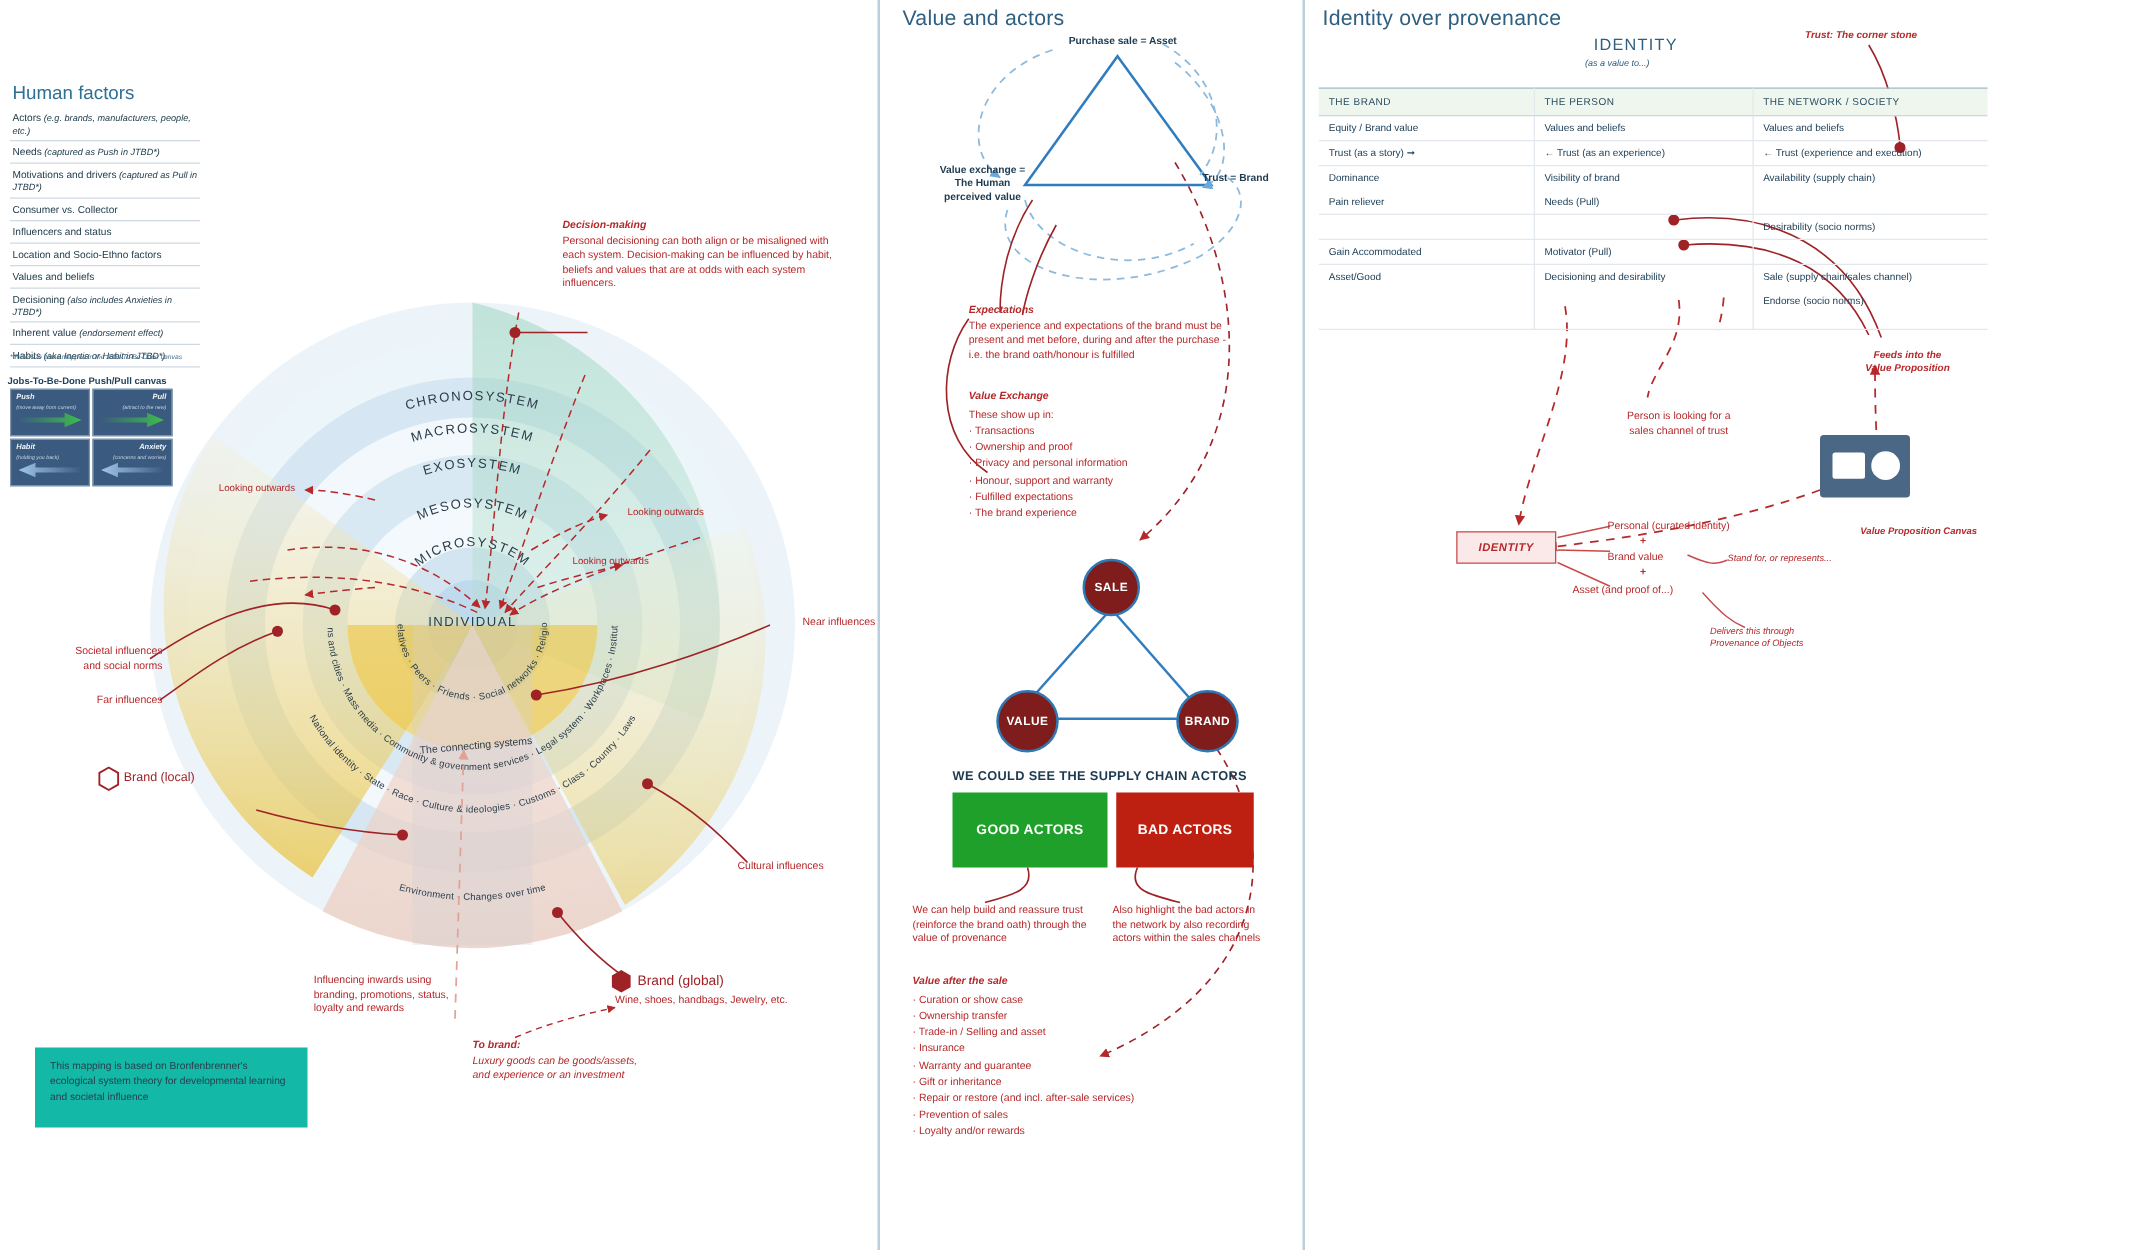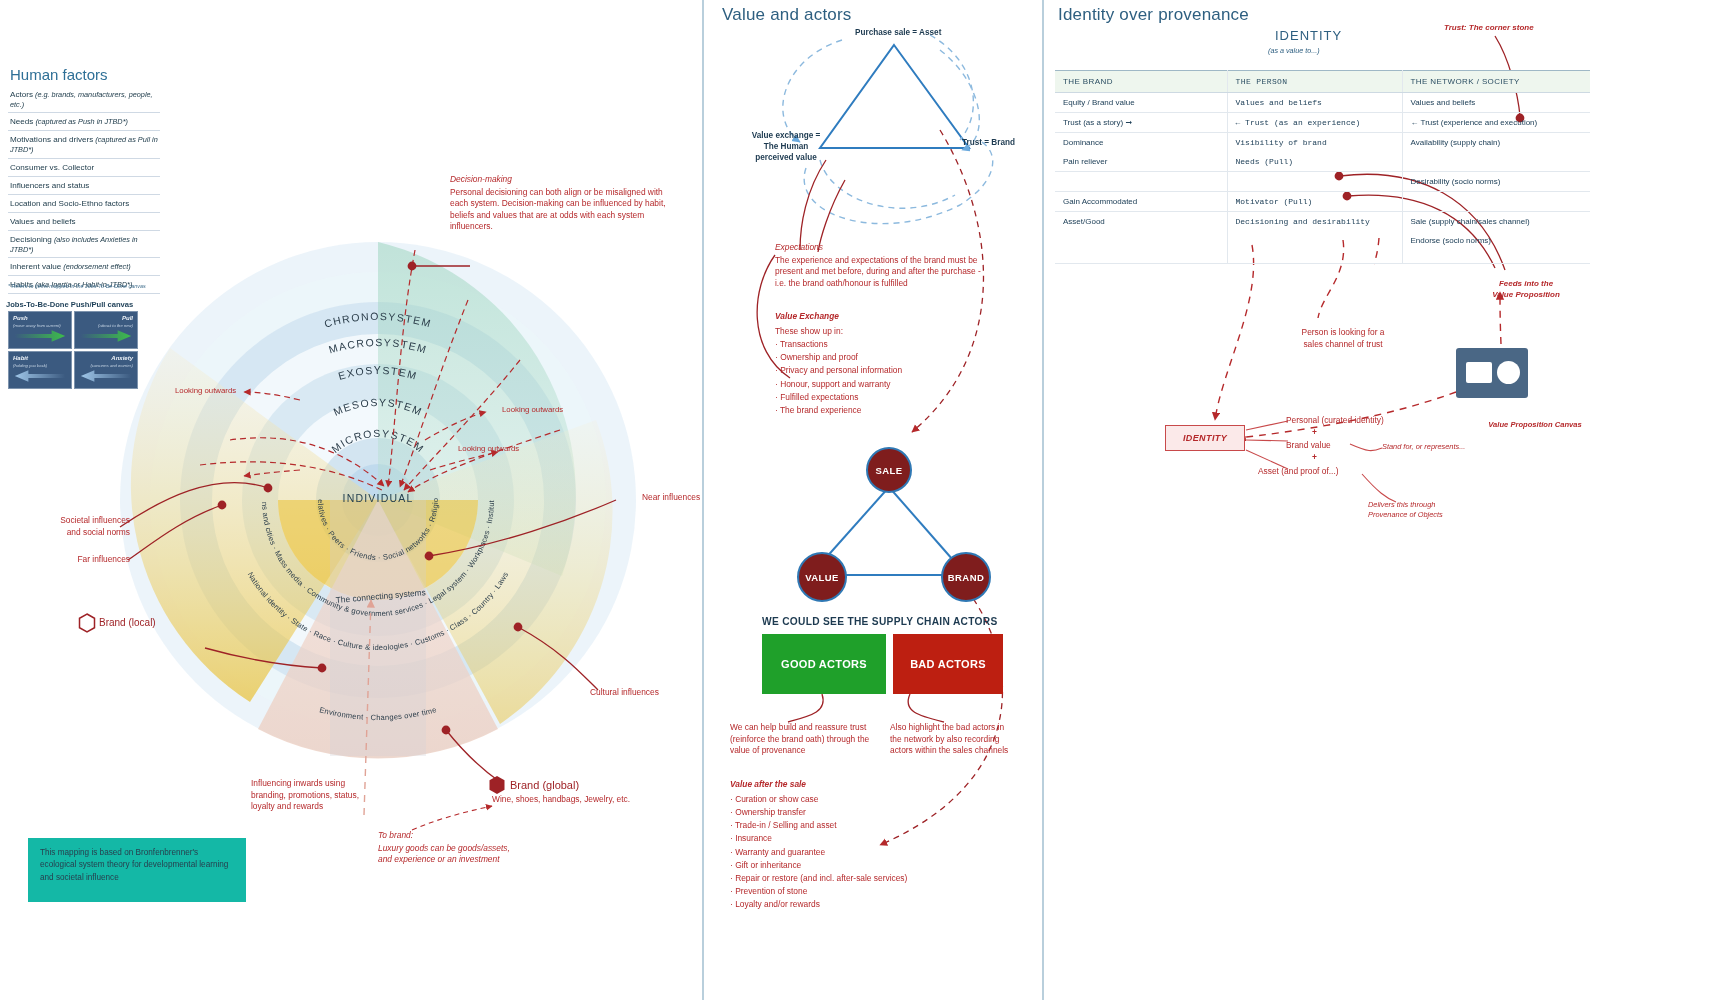--- a/index.html
+++ b/index.html
@@ -73,21 +73,21 @@
     padding: 9px 12px;
     font-size: 8.2px; color: #27404f; line-height: 1.5;
   }
 
   .ann {
     position: absolute;
     color: #b5292b;
     font-size: 8.4px;
     line-height: 1.38;
   }
-  .ann .h { font-weight: normal; font-style: italic; display: block; margin-bottom: 1px; }
+  .ann .h { font-weight: bold; font-style: italic; display: block; margin-bottom: 1px; }
   .ann.sm { font-size: 7.8px; }
   .ann.c { text-align: center; }
   .ann.r { text-align: right; }
 
   .lbl-dark {
     position: absolute; color: #1d3a50; font-size: 8.2px; font-weight: bold;
     line-height: 1.35;
   }
 
   svg.overlay { position: absolute; left: 0; top: 0; pointer-events: none; }
@@ -120,21 +120,21 @@
   table.prov th {
     background: #eef6ee; text-align: left; font-weight: 400;
     font-size: 8px; letter-spacing: .4px; color: #2b4e63;
     padding: 6px 8px; border-top: 1px solid #9fb8c6; border-bottom: 1px solid #cdd9e2;
   }
   table.prov td {
     padding: 5px 8px; border-bottom: 1px solid #e2e8ee;
     vertical-align: top;
   }
   table.prov td.c1, table.prov th.c1 { width: 172px; border-right: 1px solid #e2e8ee; }
-  table.prov td.c2, table.prov th.c2 { width: 175px; border-right: 1px solid #e2e8ee; font-family: Liberation Mono, monospace; }
+  table.prov td.c2, table.prov th.c2 { width: 175px; border-right: 1px solid #e2e8ee; }
   table.prov tr.tall td { padding-bottom: 18px; }
 
   .identity-box {
     position: absolute; left: 1165px; top: 425px; width: 80px; height: 26px;
     background: #fbe9e9; border: 1.6px solid #c8494a;
     display: flex; align-items: center; justify-content: center;
     color: #b5292b; font-style: italic; font-weight: bold; font-size: 9px; letter-spacing: .4px;
   }
   .vp-canvas {
     position: absolute; left: 1456px; top: 348px; width: 72px; height: 50px;
@@ -491,21 +491,21 @@
 
   <div class="vlist" style="left:730px;top:778px;width:280px;">
     <span class="h">Value after the sale</span>
     <div>· <span>Curation or show case</span></div>
     <div>· <span>Ownership transfer</span></div>
     <div>· <span>Trade-in / Selling and asset</span></div>
     <div>· <span>Insurance</span></div>
     <div>· <span>Warranty and guarantee</span></div>
     <div>· <span>Gift or inheritance</span></div>
     <div>· <span>Repair or restore (and incl. after-sale services)</span></div>
-    <div>· <span>Prevention of stone</span></div>
+    <div>· <span>Prevention of sales</span></div>
     <div>· <span>Loyalty and/or rewards</span></div>
   </div>
 
   <div class="panel-title" style="left:1058px;top:5px;">Identity over provenance</div>
   <div class="idt">IDENTITY</div>
   <div class="idt-sub">(as a value to...)</div>
 
   <table class="prov">
     <thead>
       <tr>

